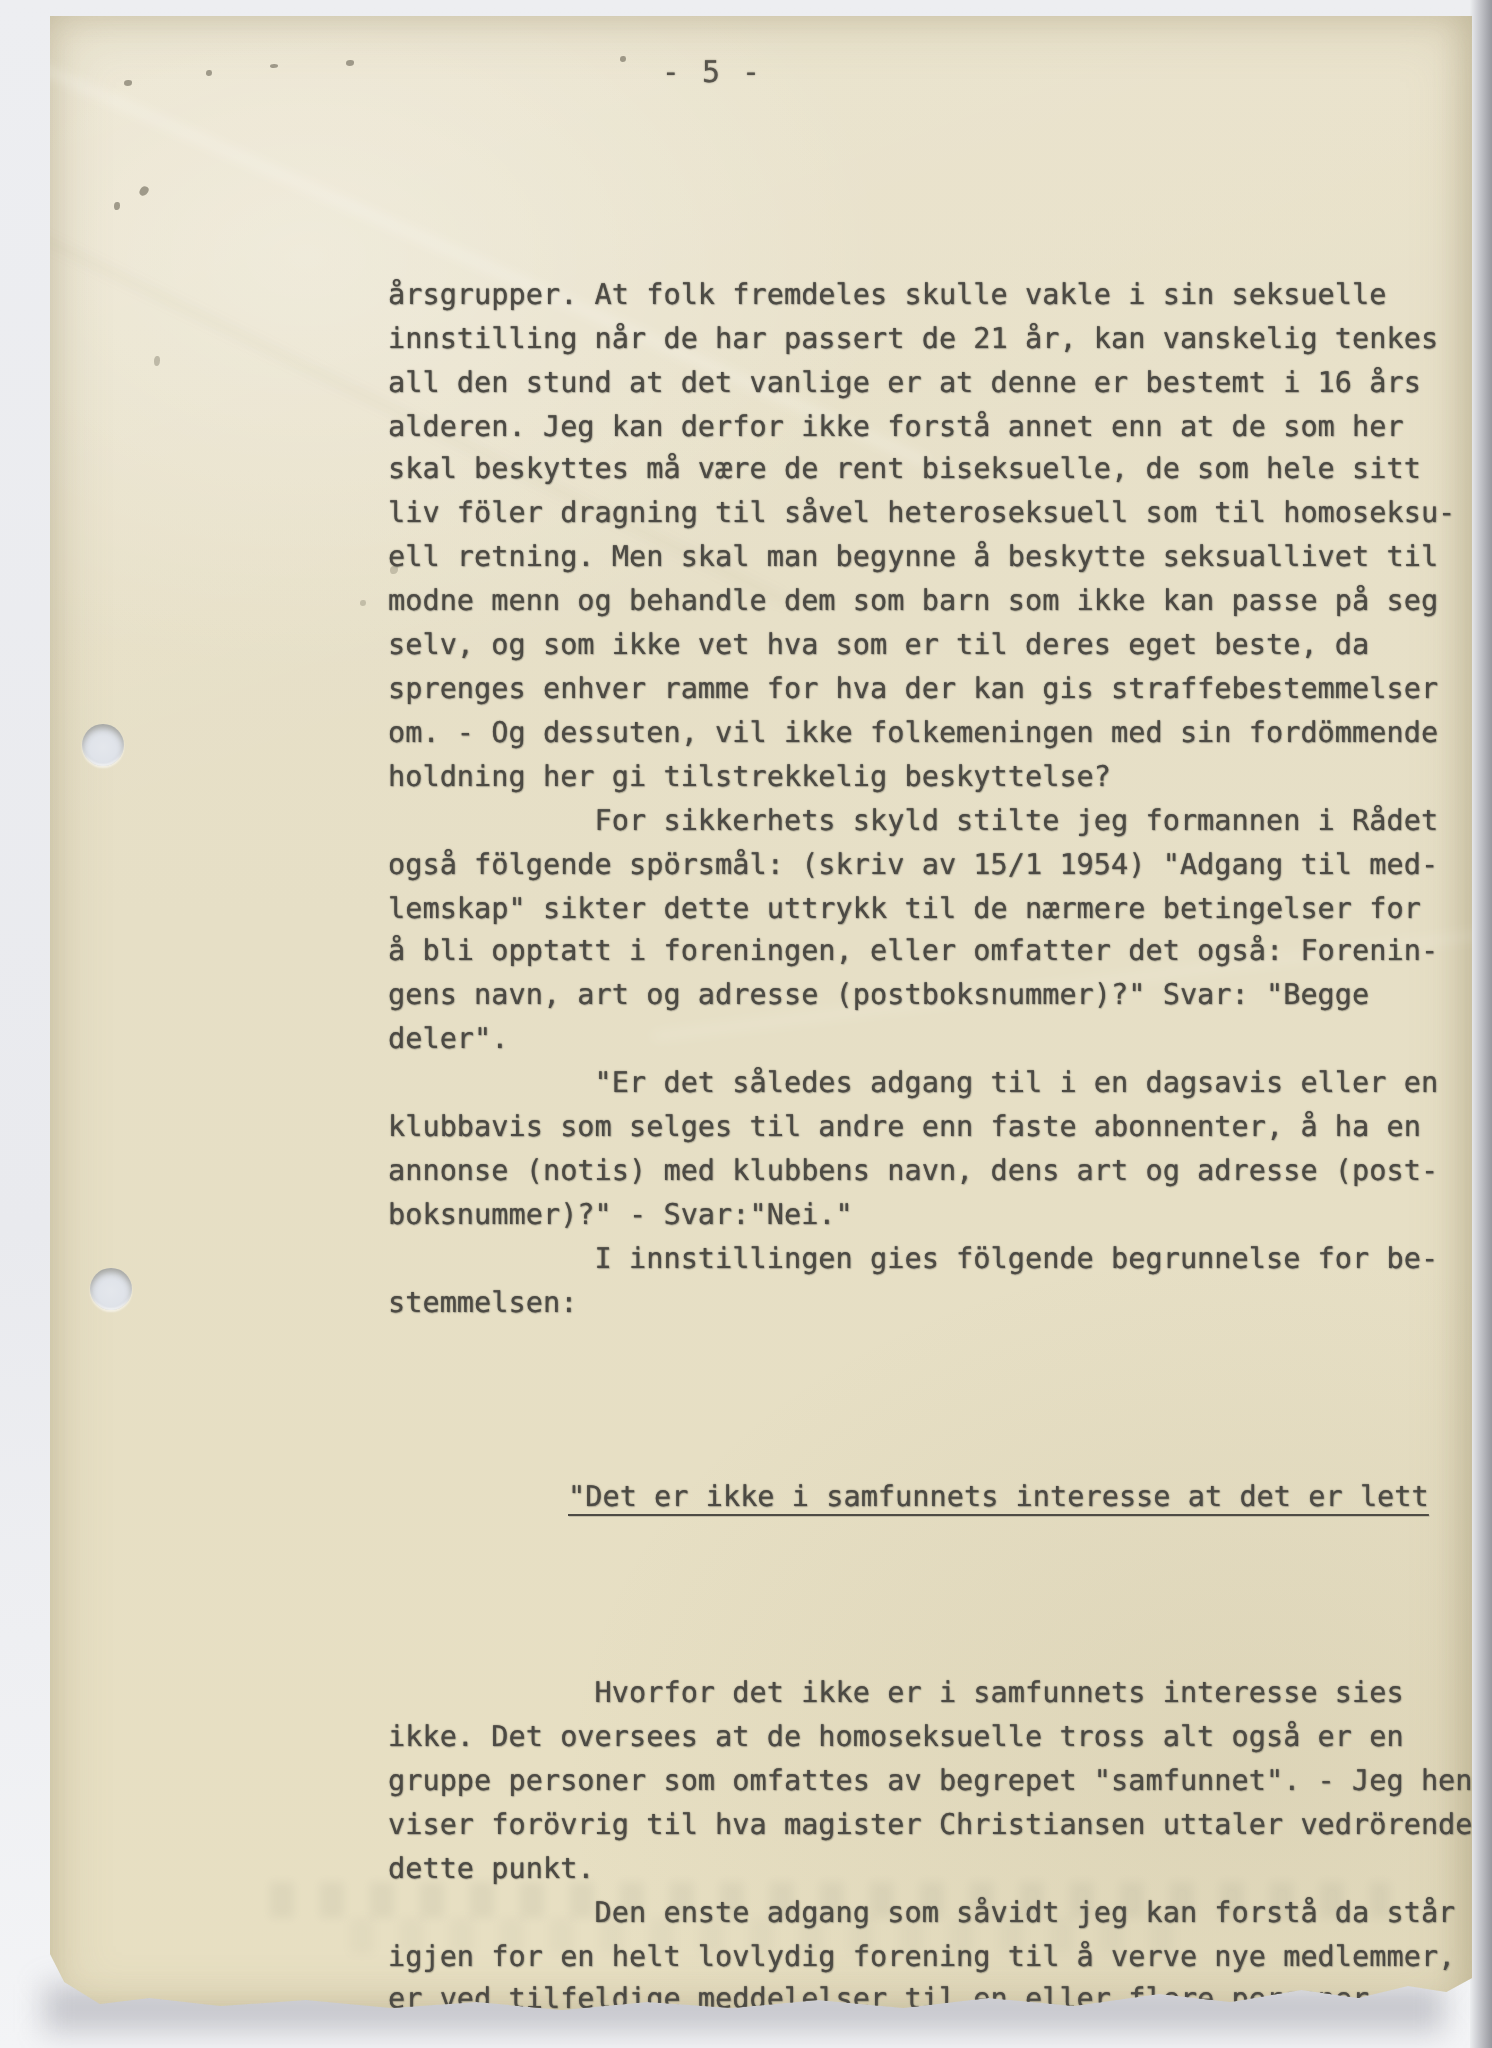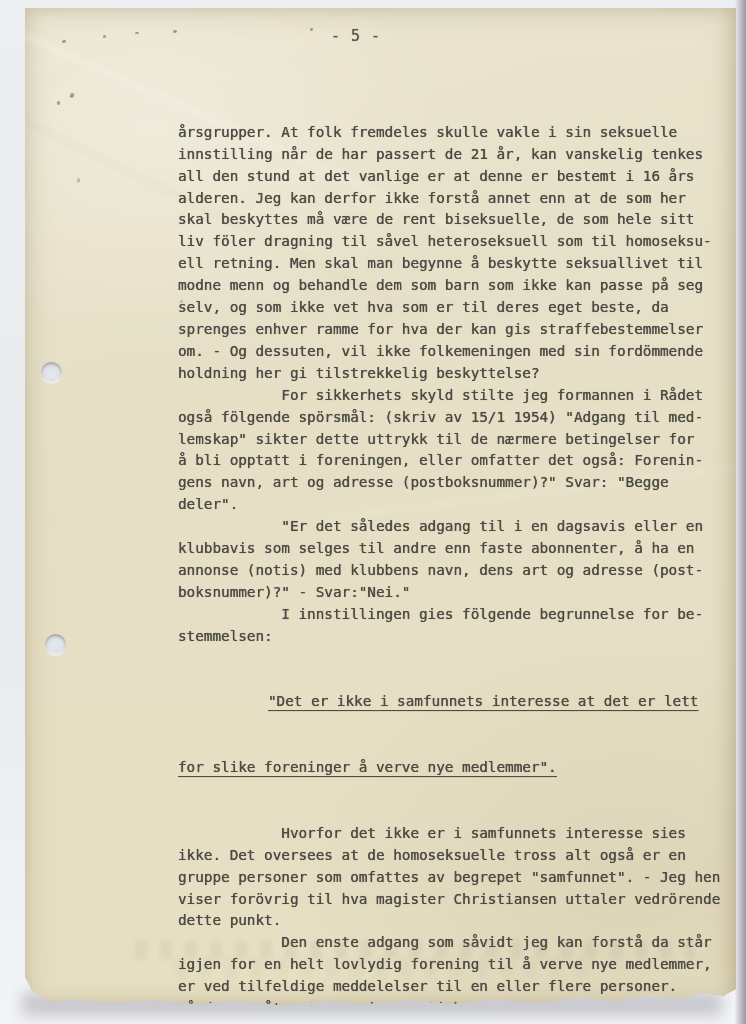--- a/index.html
+++ b/index.html
@@ -55,21 +55,21 @@
     font-size:15px;color:#57544c;
     letter-spacing:1px;
     text-shadow:0 0 0.8px rgba(80,76,66,0.8);
   }
   .text-body{
     position:absolute;left:153px;top:70px;
     font-size:14.3px;line-height:21.9px;color:#4c4a44;
     white-space:pre;
     text-shadow:0 0 0.7px rgba(73,70,62,0.85), 0.4px 0.4px 0.5px rgba(73,70,62,0.25);
   }
-  .text-body div{margin:0;}
+  .text-body div{margin:16px;}
   .quote-line{
     text-decoration:underline;
     text-decoration-thickness:1.4px;
     text-underline-offset:3.5px;
     text-decoration-color:rgba(76,74,68,0.9);
   }
   .quote-l1{padding-left:90px;}
   .speck{position:absolute;border-radius:50% 40% 55% 45%;background:rgba(95,90,74,0.55);}
   .ghost-text{
     position:absolute;left:110px;top:933px;width:560px;height:18px;
@@ -125,21 +125,20 @@
 å bli opptatt i foreningen, eller omfatter det også: Forenin-
 gens navn, art og adresse (postboksnummer)?" Svar: "Begge
 deler".
             "Er det således adgang til i en dagsavis eller en
 klubbavis som selges til andre enn faste abonnenter, å ha en
 annonse (notis) med klubbens navn, dens art og adresse (post-
 boksnummer)?" - Svar:"Nei."
             I innstillingen gies fölgende begrunnelse for be-
 stemmelsen:</div>
       <div class="quote-line quote-l1">"Det er ikke i samfunnets interesse at det er lett</div>
-      <div class="quote-line">for slike foreninger å verve nye medlemmer".</div>
       <div>            Hvorfor det ikke er i samfunnets interesse sies
 ikke. Det oversees at de homoseksuelle tross alt også er en
 gruppe personer som omfattes av begrepet "samfunnet". - Jeg hen
 viser forövrig til hva magister Christiansen uttaler vedrörende
 dette punkt.
             Den enste adgang som såvidt jeg kan forstå da står
 igjen for en helt lovlydig forening til å verve nye medlemmer,
 er ved tilfeldige meddelelser til en eller flere personer.
 På denne måten forbys i virkeligheten den foreningsvirksomhet
 som Rådet i innledningen tillot. Foreningen tvinges til å

